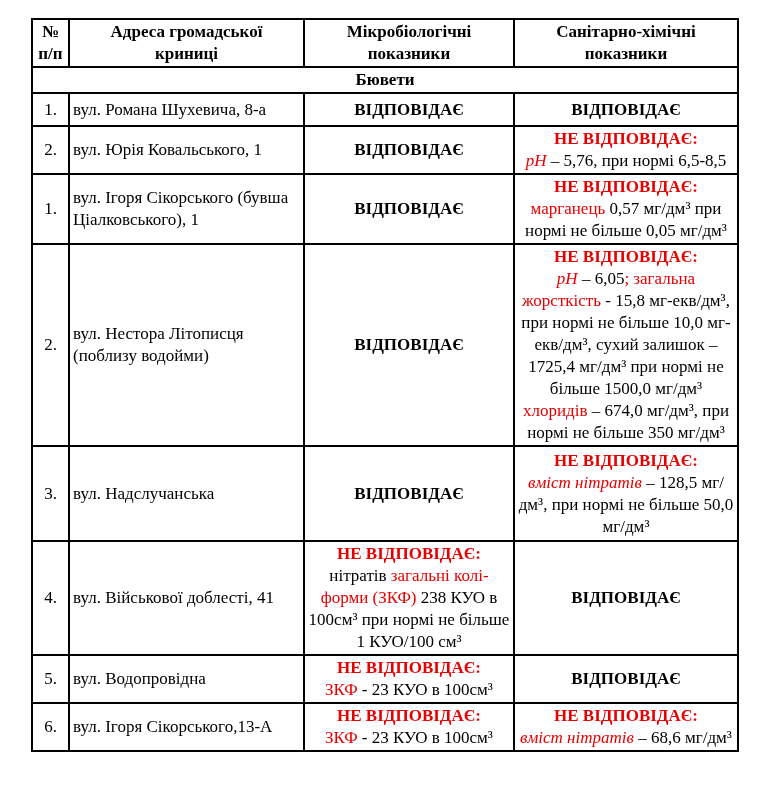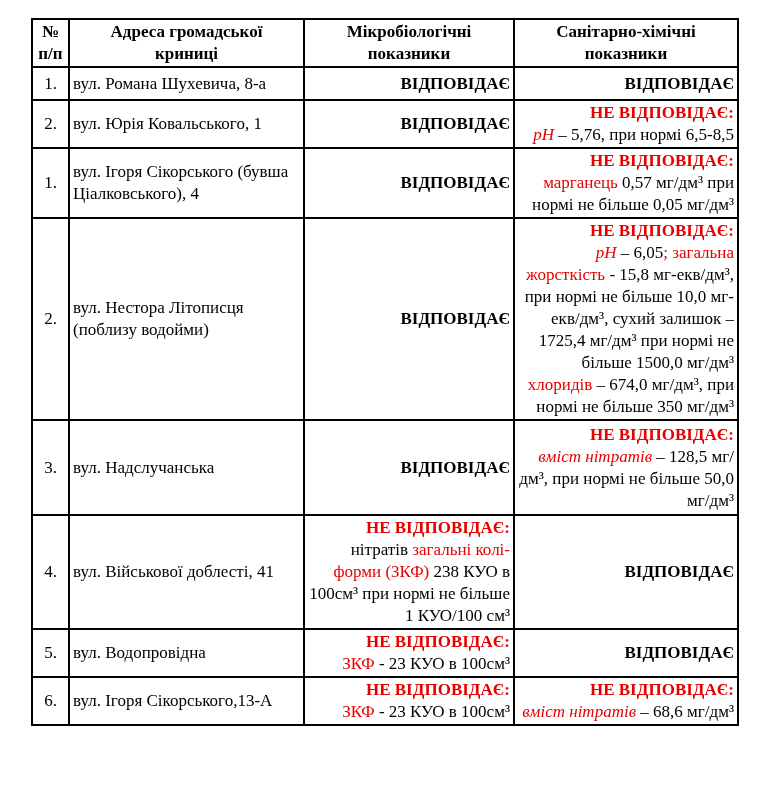--- a/index.html
+++ b/index.html
@@ -31,21 +31,21 @@
     vertical-align: middle;
     padding: 1px 3px;
     overflow: hidden;
   }
   .water-table th {
     text-align: center;
     font-weight: bold;
   }
   .c-no { text-align: center; }
   .c-addr { text-align: left; padding-left: 9px; padding-right: 5px; margin-left: 8px; }
-  .c-mid { text-align: right; }
+  .c-mid { text-align: center; }
   .section-cell { text-align: center; font-weight: bold; }
 
   
   tr.rh-header { height: 47px; }
   tr.rh-sec1   { height: 24px; }
   tr.rh-b1     { height: 33px; }
   tr.rh-b2     { height: 46px; }
   tr.rh-sec2   { height: 30px; }
   tr.rh-s1     { height: 67px; }
   tr.rh-s2     { height: 201px; }
@@ -74,38 +74,41 @@
     </colgroup>
     <thead>
       <tr class="rh-header">
         <th><span class="s-b">№</span><br><span class="s-b">п/п</span></th>
         <th><span class="s-b">Адреса громадської</span><br><span class="s-b">криниці</span></th>
         <th><span class="s-b">Мікробіологічні</span><br><span class="s-b">показники</span></th>
         <th><span class="s-b">Санітарно-хімічні</span><br><span class="s-b">показники</span></th>
       </tr>
     </thead>
     <tbody>
+      <tr class="rh-sec1">
+        <td class="section-cell" colspan="4">Бювети</td>
+      </tr>
 
       <tr class="rh-b1">
         <td class="c-no">1.</td>
         <td class="c-addr">вул. Романа Шухевича, 8-а</td>
         <td class="c-mid"><span class="s-b">ВІДПОВІДАЄ</span></td>
         <td class="c-mid"><span class="s-b">ВІДПОВІДАЄ</span></td>
       </tr>
       <tr class="rh-b2">
         <td class="c-no">2.</td>
         <td class="c-addr">вул. Юрія Ковальського, 1</td>
         <td class="c-mid"><span class="s-b">ВІДПОВІДАЄ</span></td>
         <td class="c-mid"><span class="s-rb">НЕ ВІДПОВІДАЄ:</span><br><span class="s-ri">pH</span><span class="s-p"> – 5,76, при нормі 6,5-8,5</span></td>
       </tr>
 
 
       <tr class="rh-s1">
         <td class="c-no">1.</td>
-        <td class="c-addr">вул. Ігоря Сікорського (бувша Ціалковського), 4</td>
+        <td class="c-addr">вул. Ігоря Сікорського (бувша Ціалковського), 1</td>
         <td class="c-mid"><span class="s-b">ВІДПОВІДАЄ</span></td>
         <td class="c-mid"><span class="s-rb">НЕ ВІДПОВІДАЄ:</span><br><span class="s-r">марганець</span><span class="s-p"> 0,57 мг/дм³ при нормі не більше 0,05 мг/дм³</span></td>
       </tr>
       <tr class="rh-s2">
         <td class="c-no">2.</td>
         <td class="c-addr">вул. Нестора Літописця (поблизу водойми)</td>
         <td class="c-mid"><span class="s-b">ВІДПОВІДАЄ</span></td>
         <td class="c-mid"><span class="s-rb">НЕ ВІДПОВІДАЄ:</span><br><span class="s-ri">pH</span><span class="s-p"> – 6,05</span><span class="s-r">; загальна жорсткість</span><span class="s-p"> - 15,8 мг-екв/дм³, при нормі не більше 10,0 мг-екв/дм³, сухий залишок – 1725,4 мг/дм³ при нормі не більше 1500,0 мг/дм³ </span><span class="s-r">хлоридів</span><span class="s-p"> – 674,0 мг/дм³, при нормі не більше 350 мг/дм³</span></td>
       </tr>
       <tr class="rh-s3">

